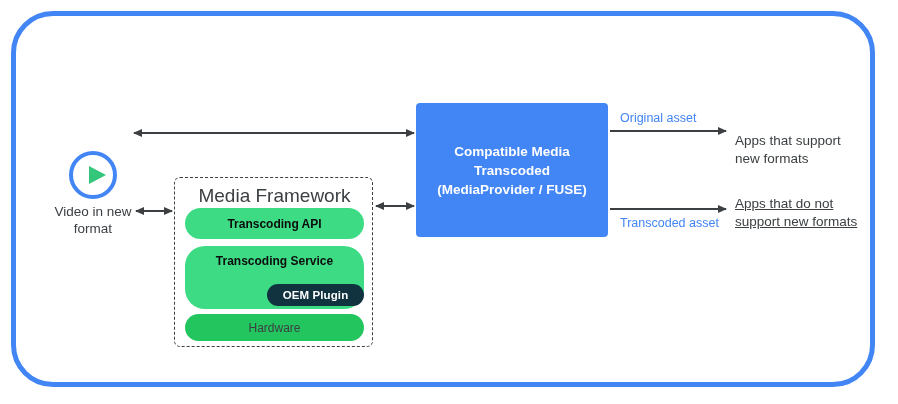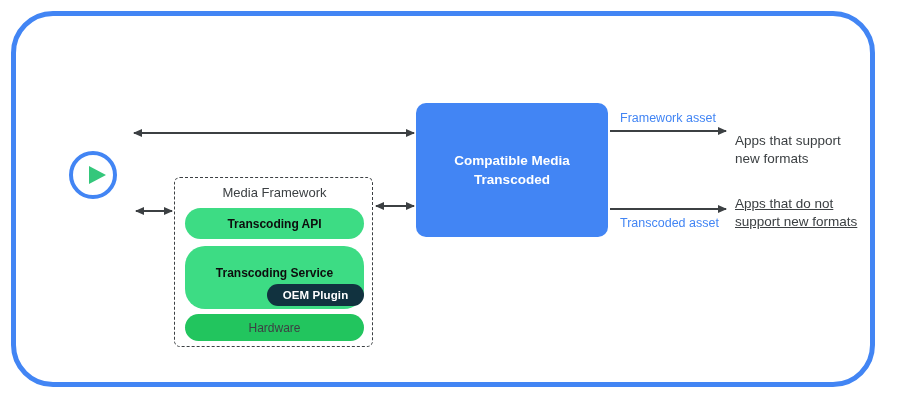--- a/index.html
+++ b/index.html
@@ -75,21 +75,21 @@
     border-radius: 6px;
     box-sizing: border-box;
     background: #ffffff;
   }
   .mf-title {
     position: absolute;
     left: 0;
     top: 7px;
     width: 199px;
     text-align: center;
-    font-size: 13px;
+    font-size: 19px;
     color: #3c4043;
   }
   .pill {
     position: absolute;
     left: 10px;
     width: 179px;
     border-radius: 18px;
     box-sizing: border-box;
     display: flex;
     align-items: center;
@@ -104,21 +104,21 @@
     font-weight: bold;
   }
   .pill-service {
     top: 68px;
     height: 63px;
     background: #3ddc84;
     color: #0d0d0d;
     font-weight: bold;
     border-radius: 20px;
     align-items: flex-start;
-    padding-top: 20px;
+    padding-top: 8px;
   }
   .pill-hw {
     top: 136px;
     height: 27px;
     background: #22c55e;
     color: #3c4043;
     border-radius: 14px;
   }
   .oem-badge {
     position: absolute;
@@ -138,21 +138,21 @@
   }
 
   
   .cmt-box {
     position: absolute;
     left: 416px;
     top: 103px;
     width: 192px;
     height: 134px;
     background: #4285f4;
-    border-radius: 10px;
+    border-radius: 4px;
     box-sizing: border-box;
     display: flex;
     flex-direction: column;
     align-items: center;
     justify-content: center;
     color: #ffffff;
     font-size: 13.5px;
     font-weight: bold;
     line-height: 19px;
     text-align: center;
@@ -222,39 +222,43 @@
     </g>
 
     <g>
       <line x1="610" y1="209" x2="726" y2="209" stroke="#3c4043" stroke-width="2" marker-end="url(#ah)"></line>
     </g>
   </svg>
 
   <div class="play-icon">
     <div class="tri"></div>
   </div>
+  <div class="video-caption">Video in
+new
+format</div>
 
   <div class="mf-box">
     <div class="mf-title">Media Framework</div>
 
     <div class="pill pill-api">Transcoding API</div>
 
     <div class="pill pill-service">Transcoding Service</div>
 
     <div class="oem-badge">OEM Plugin</div>
 
     <div class="pill pill-hw">Hardware</div>
   </div>
 
   <div class="cmt-box">
     <span>Compatible Media</span>
     <span>Transcoded</span>
+    <span>(MediaProvider / FUSE)</span>
   </div>
 
-  <div class="asset-label lbl-original">Framework asset</div>
+  <div class="asset-label lbl-original">Original asset</div>
   <div class="asset-label lbl-transcoded">Transcoded asset</div>
 
   <div class="apps-label lbl-apps-support">Apps that support
 new formats</div>
   <div class="apps-label lbl-apps-nosupport">Apps that do not
 support new formats</div>
 
 </div>
 
 </body></html>

